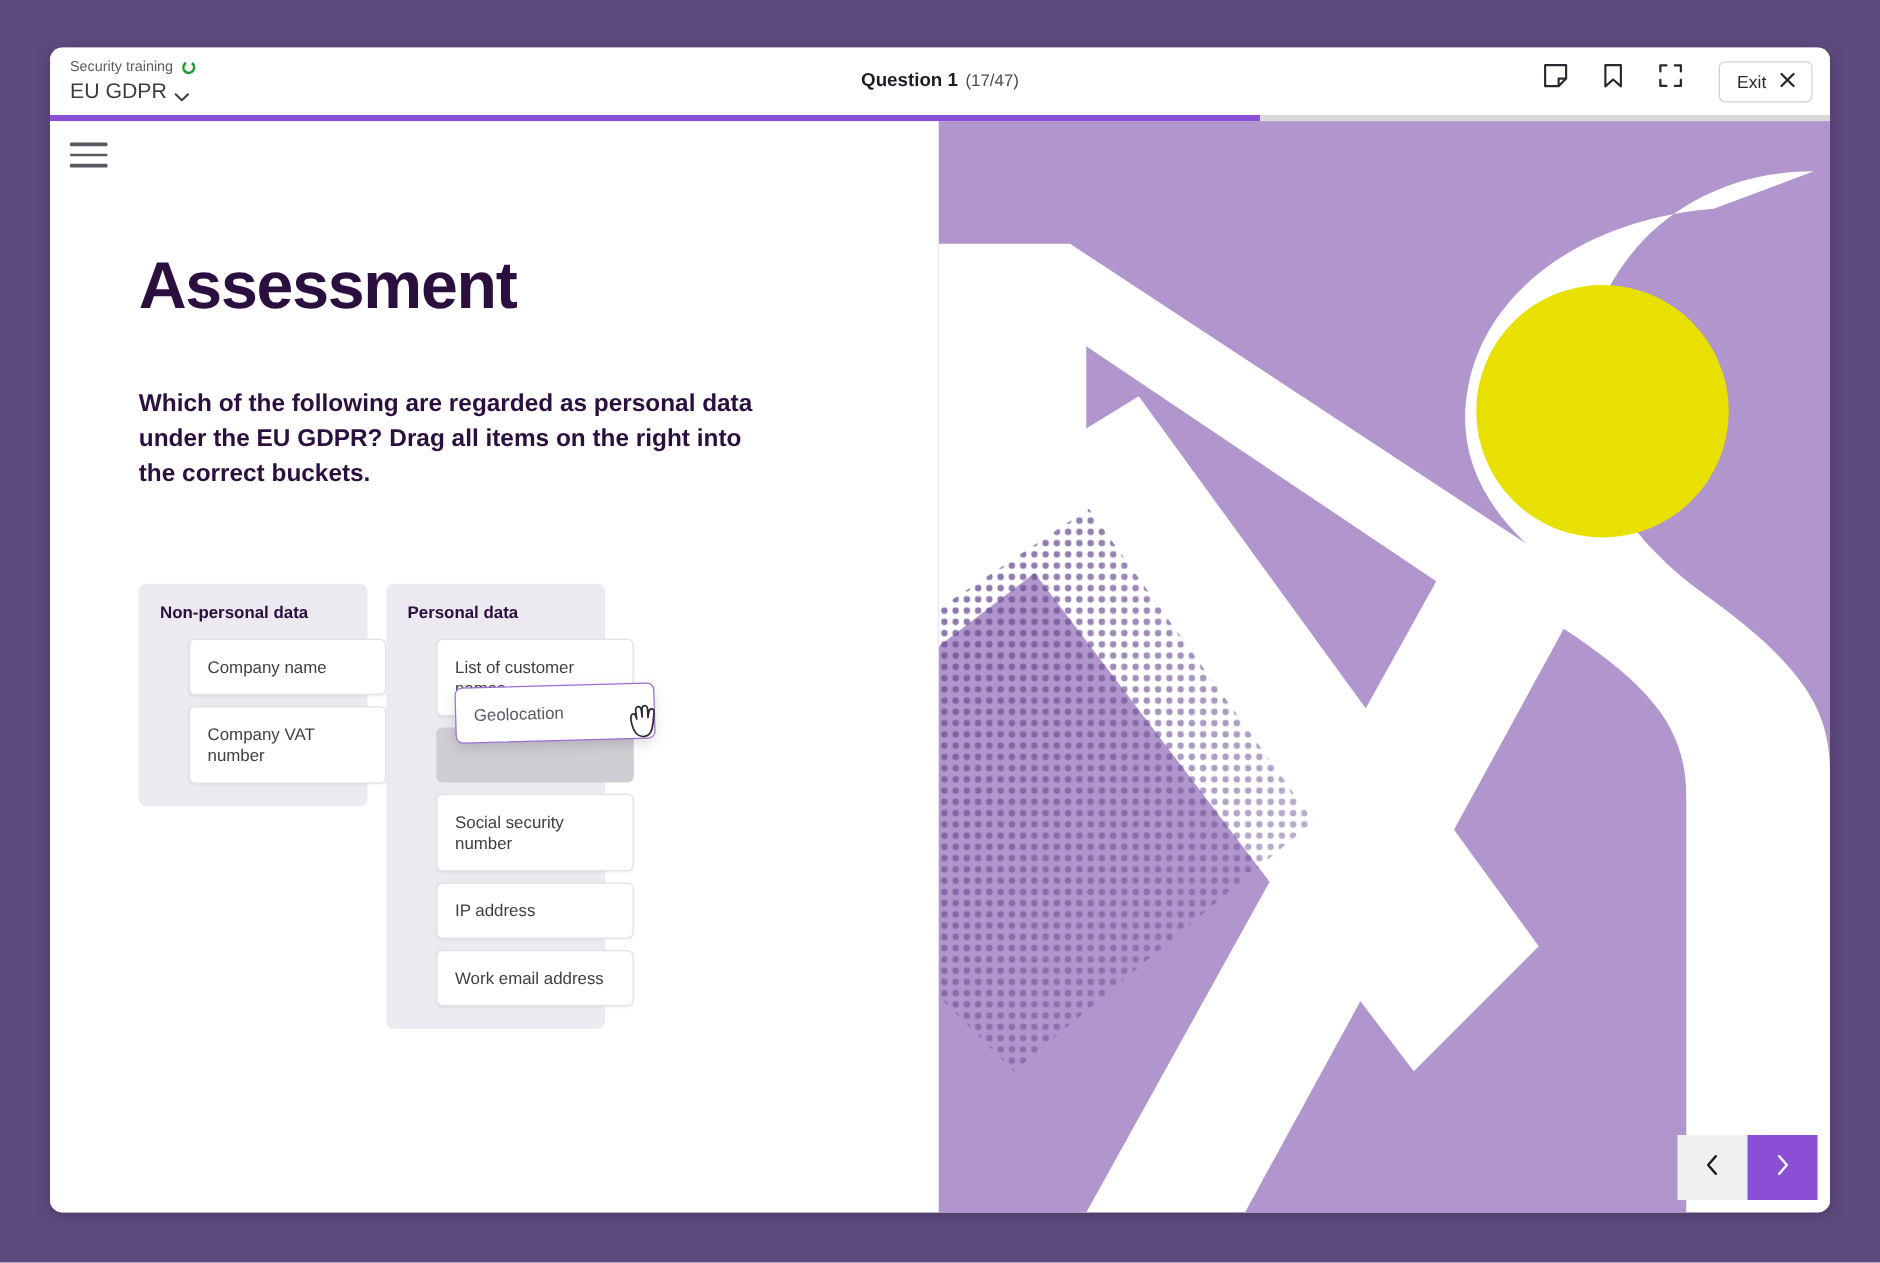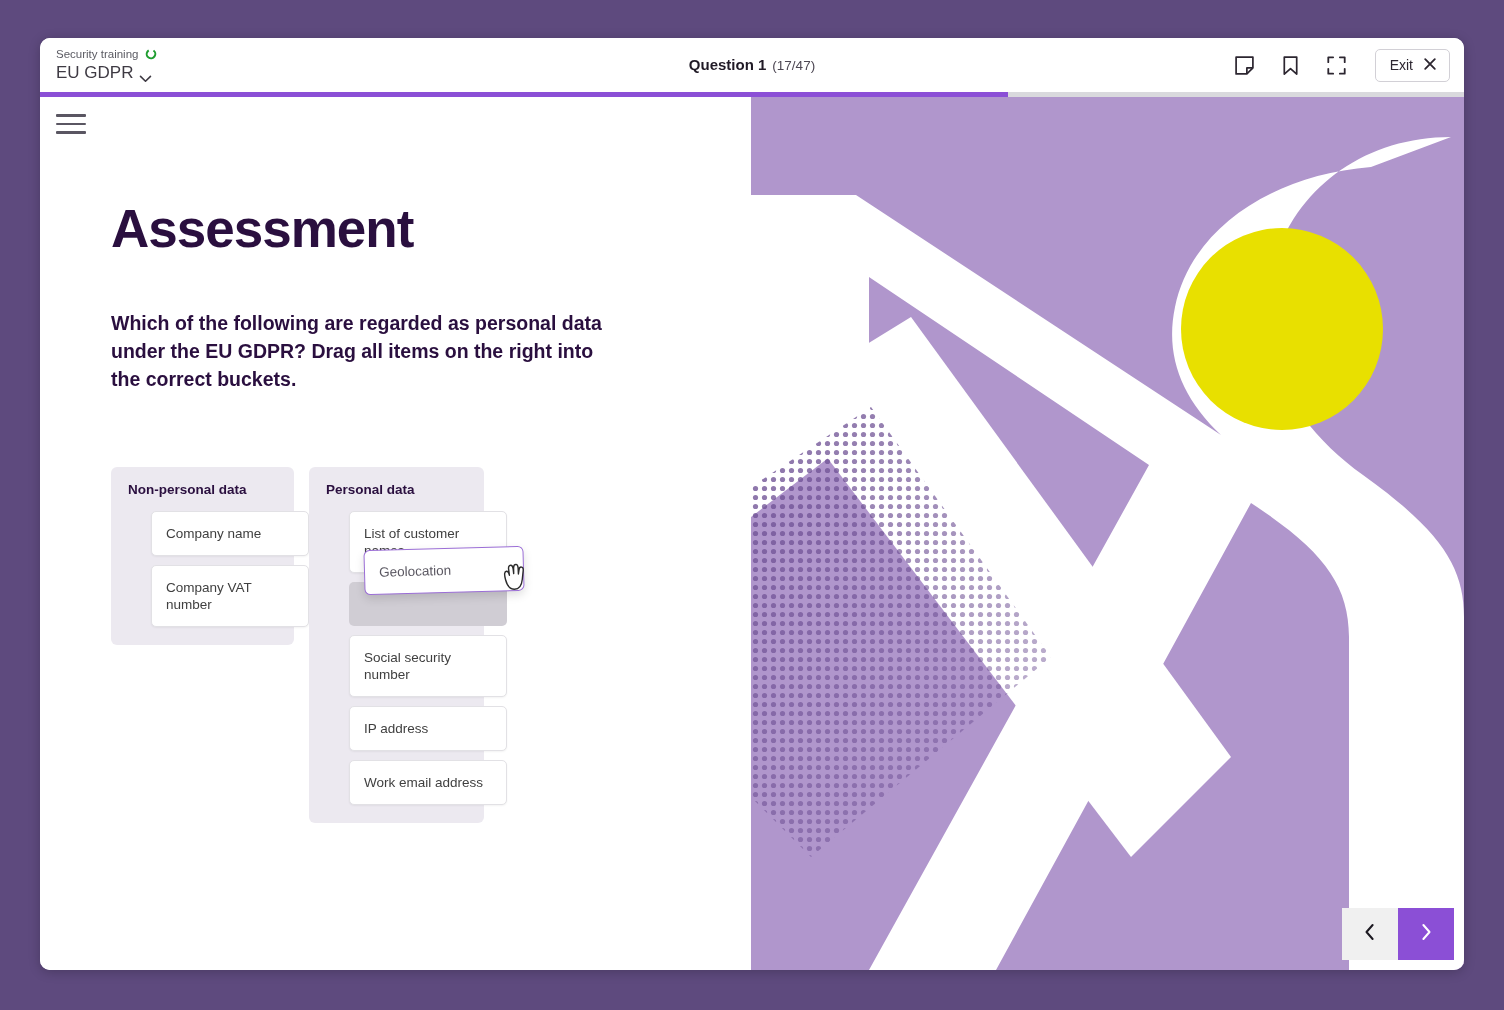--- a/index.html
+++ b/index.html
@@ -49,21 +49,21 @@
     left: 0; right: 0;
     text-align: center;
     pointer-events: none;
   }
   .q-title { font-size: 15px; font-weight: bold; color: #201a26; }
   .q-count { font-size: 13.5px; color: #4d4753; margin-left: 6px; font-weight: normal; }
 
   .header-right {
     margin-left: auto;
     display: flex;
-    align-items: center;
+    align-items: flex-start;
     gap: 22px;
   }
   .hicon { width: 24px; height: 24px; display: flex; align-items: center; justify-content: center; cursor: pointer; }
   .exit-btn {
     display: flex; align-items: center; gap: 10px;
     border: 1px solid #d2d0d6;
     border-radius: 5px;
     padding: 7px 12px 7px 14px;
     font-size: 14px;
     color: #2c2630;

